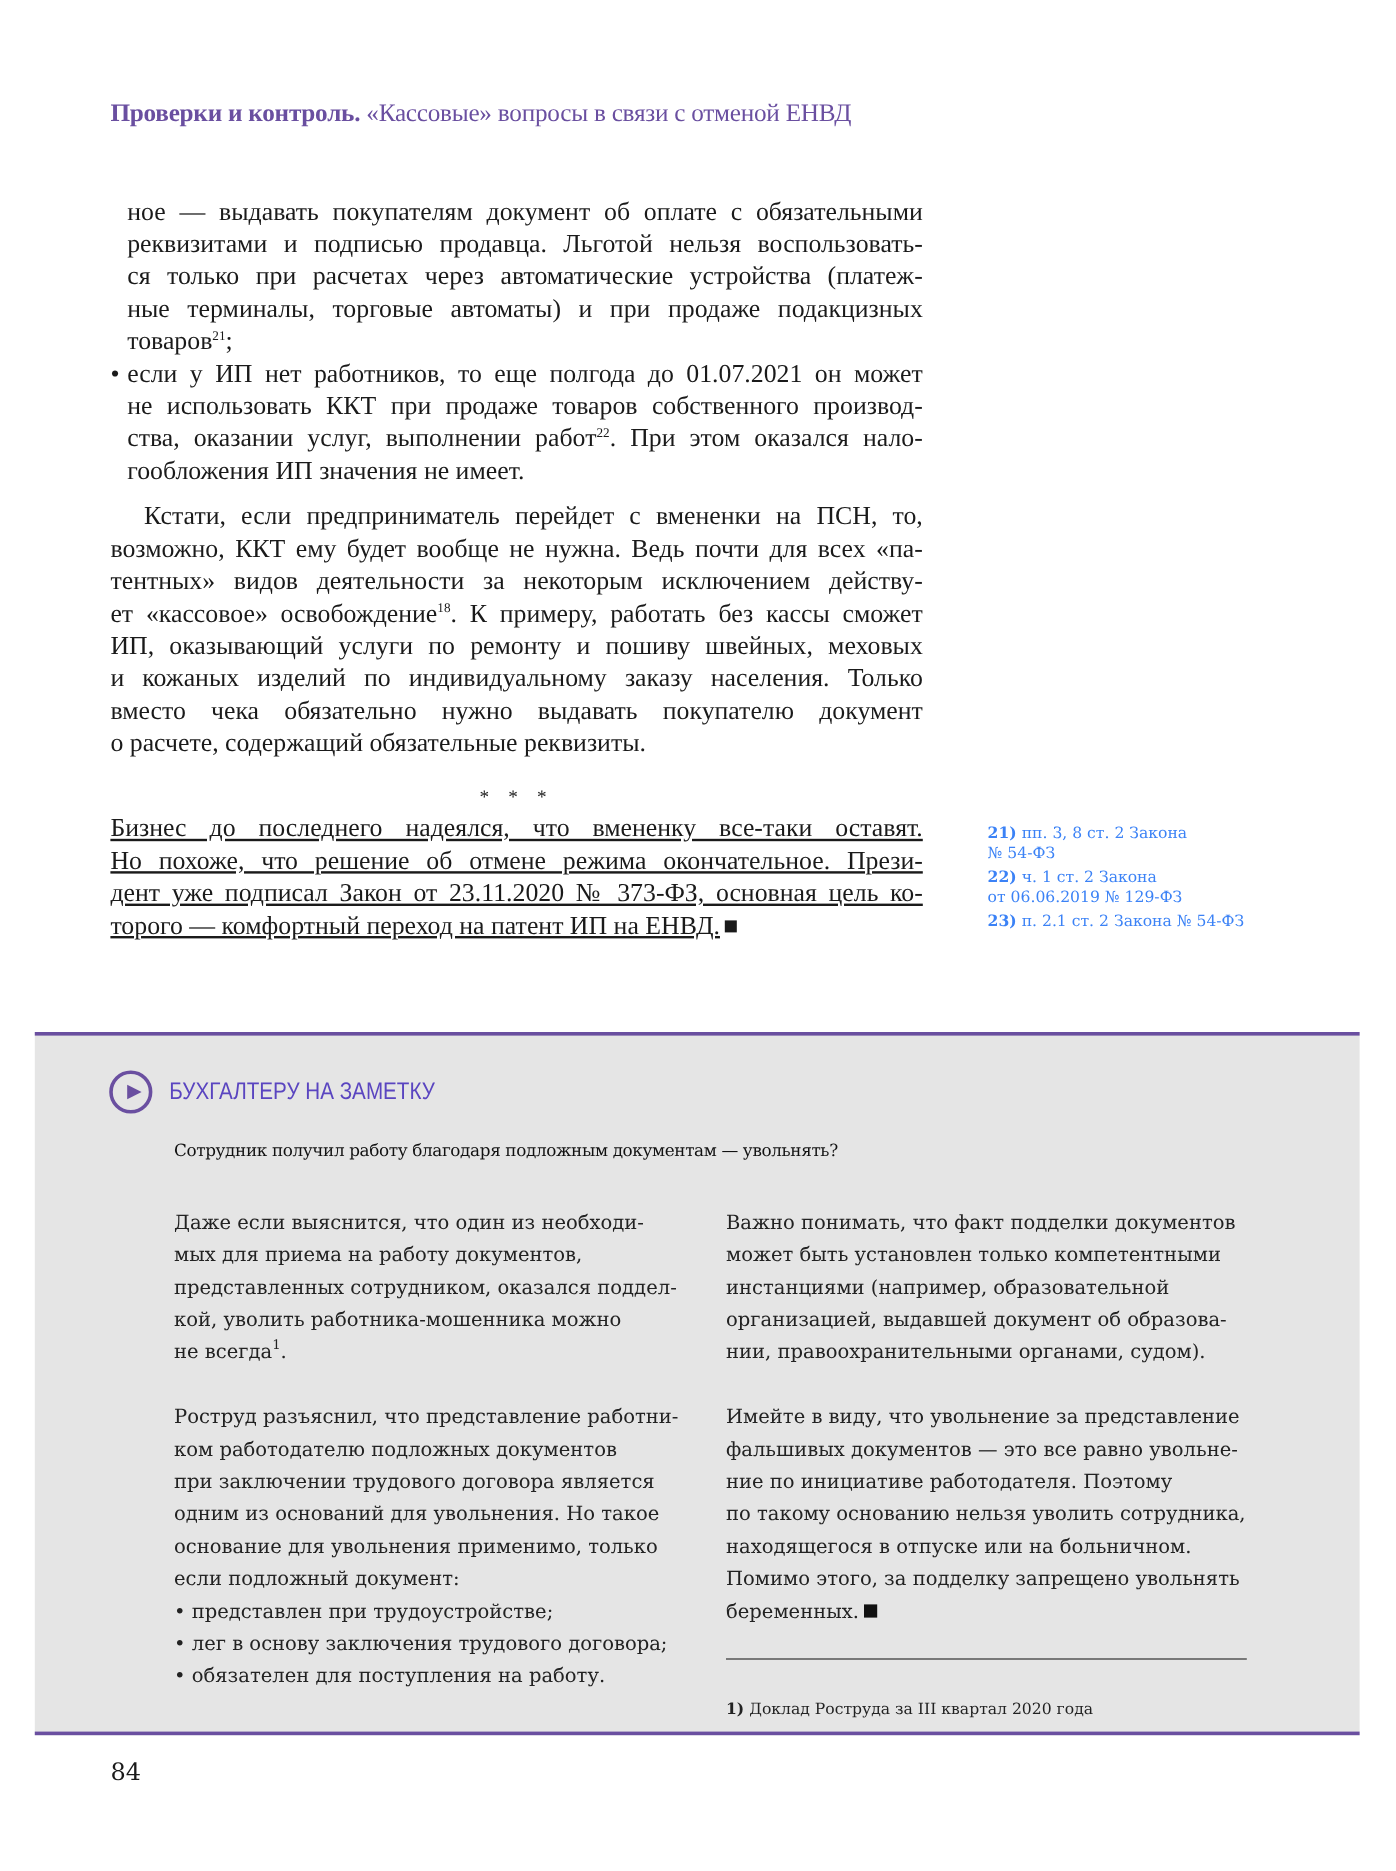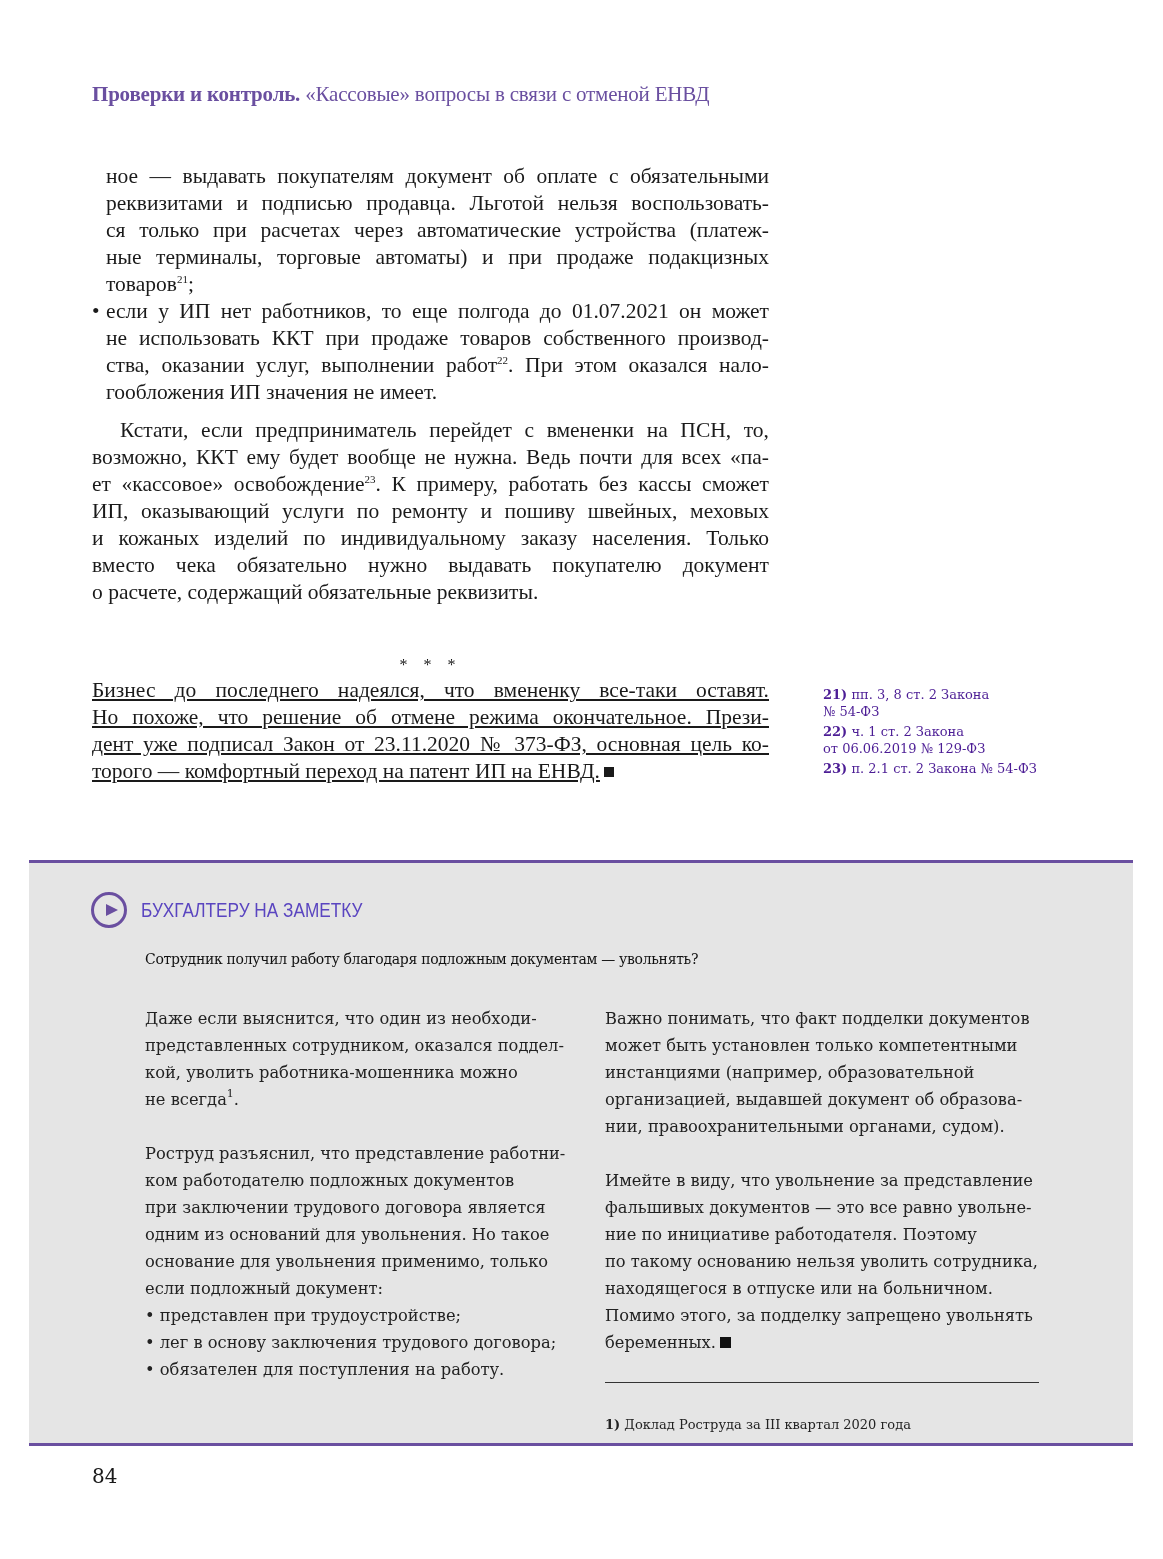--- a/index.html
+++ b/index.html
@@ -20,21 +20,21 @@
   .bullet-row .dot { position: absolute; left: 0; top: 0; }
   .para-indent { text-indent: 28px; margin-top: 11px; }
   sup { font-size: 11px; line-height: 0; vertical-align: 8px; }
 
   .stars { position: absolute; left: 0; width: 677px; top: 488px; text-align: center;
            font-size: 16px; letter-spacing: 6px; }
   .closing { position: absolute; left: 0; top: 514px; width: 677px; text-decoration: underline; }
   .end-mark { display: inline-block; width: 10px; height: 10px; background: #1a1a1a; margin-left: 4px; vertical-align: 1px; }
 
   .side-notes { position: absolute; left: 823px; top: 686px; width: 230px;
-                font-family: "DejaVu Serif", serif; font-size: 13px; line-height: 17px; color: #4c1d95; }
+                font-family: "DejaVu Serif", serif; font-size: 13px; line-height: 17px; color: #3b82f6; }
   .side-notes .note { margin-bottom: 3px; }
   .side-notes b { font-weight: bold; }
 
   .callout { position: absolute; left: 29px; top: 860px; width: 1104px; height: 580px;
              background: #e5e5e5; border-top: 3px solid #6a4fa0; border-bottom: 3px solid #6a4fa0; }
   .callout-head { position: absolute; left: 62px; top: 26px; height: 42px; display: flex; align-items: center; }
   .play-icon { width: 36px; height: 36px; border: 3px solid #6a4fa0; border-radius: 50%; box-sizing: border-box;
                position: relative; margin-right: 14px; }
   .play-icon::after { content: ""; position: absolute; left: 12px; top: 9px; width: 0; height: 0;
                       border-left: 12px solid #6a4fa0; border-top: 6.5px solid transparent; border-bottom: 6.5px solid transparent; }
@@ -77,21 +77,22 @@
   <div class="bullet-row">
     <span class="dot">•</span>
     <span class="just">если у ИП нет работников, то еще полгода до 01.07.2021 он может</span>
     <span class="just">не использовать ККТ при продаже товаров собственного производ-</span>
     <span class="just"><span>ства, оказании услуг, выполнении работ</span><sup>22</sup><span>. При этом оказался нало-</span></span>
     <span class="line">гообложения ИП значения не имеет.</span>
   </div>
   <div>
     <span class="just para-indent">Кстати, если предприниматель перейдет с вмененки на ПСН, то,</span>
     <span class="just">возможно, ККТ ему будет вообще не нужна. Ведь почти для всех «па-</span>
-    <span class="just"><span>ет «кассовое» освобождение</span><sup>23</sup><span>. К примеру, работать без кассы сможет</span></span>
+    <span class="just">тентных» видов деятельности за некоторым исключением действу-</span>
+    <span class="just"><span>ет «кассовое» освобождение</span><sup>18</sup><span>. К примеру, работать без кассы сможет</span></span>
     <span class="just">ИП, оказывающий услуги по ремонту и пошиву швейных, меховых</span>
     <span class="just">и кожаных изделий по индивидуальному заказу населения. Только</span>
     <span class="just">вместо чека обязательно нужно выдавать покупателю документ</span>
     <span class="line">о расчете, содержащий обязательные реквизиты.</span>
   </div>
 
   <div class="stars">* * *</div>
 
   <div class="closing">
     <span class="just">Бизнес до последнего надеялся, что вмененку все-таки оставят.</span>
@@ -121,20 +122,21 @@
 <div class="callout">
   <div class="callout-head">
     <span class="play-icon"></span>
     <span class="callout-label">БУХГАЛТЕРУ НА ЗАМЕТКУ</span>
   </div>
   <div class="callout-title">Сотрудник получил работу благодаря подложным документам — увольнять?</div>
 
   <div class="col col-left">
     <p>
       <span class="ln">Даже если выяснится, что один из необходи-</span>
+      <span class="ln">мых для приема на работу документов,</span>
       <span class="ln">представленных сотрудником, оказался поддел-</span>
       <span class="ln">кой, уволить работника-мошенника можно</span>
       <span class="ln"><span>не всегда</span><sup>1</sup><span>.</span></span>
     </p>
     <p style="margin-bottom:0">
       <span class="ln">Роструд разъяснил, что представление работни-</span>
       <span class="ln">ком работодателю подложных документов</span>
       <span class="ln">при заключении трудового договора является</span>
       <span class="ln">одним из оснований для увольнения. Но такое</span>
       <span class="ln">основание для увольнения применимо, только</span>

